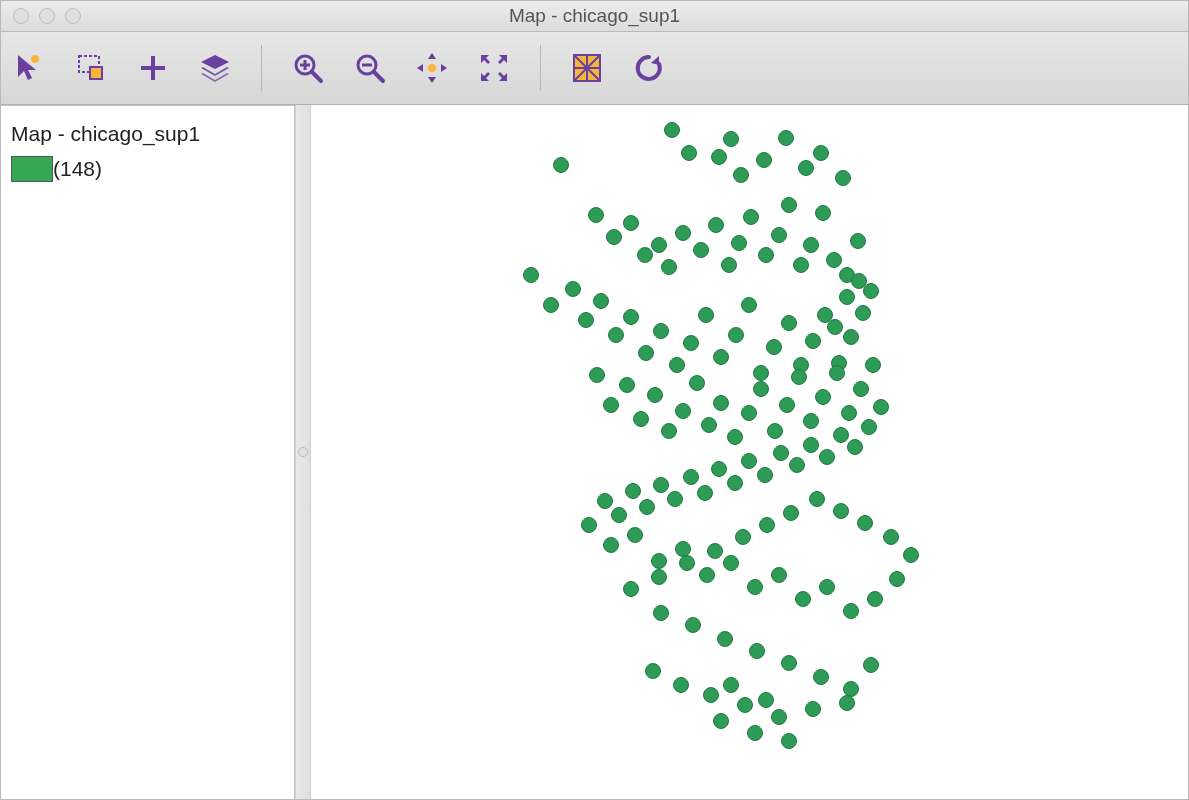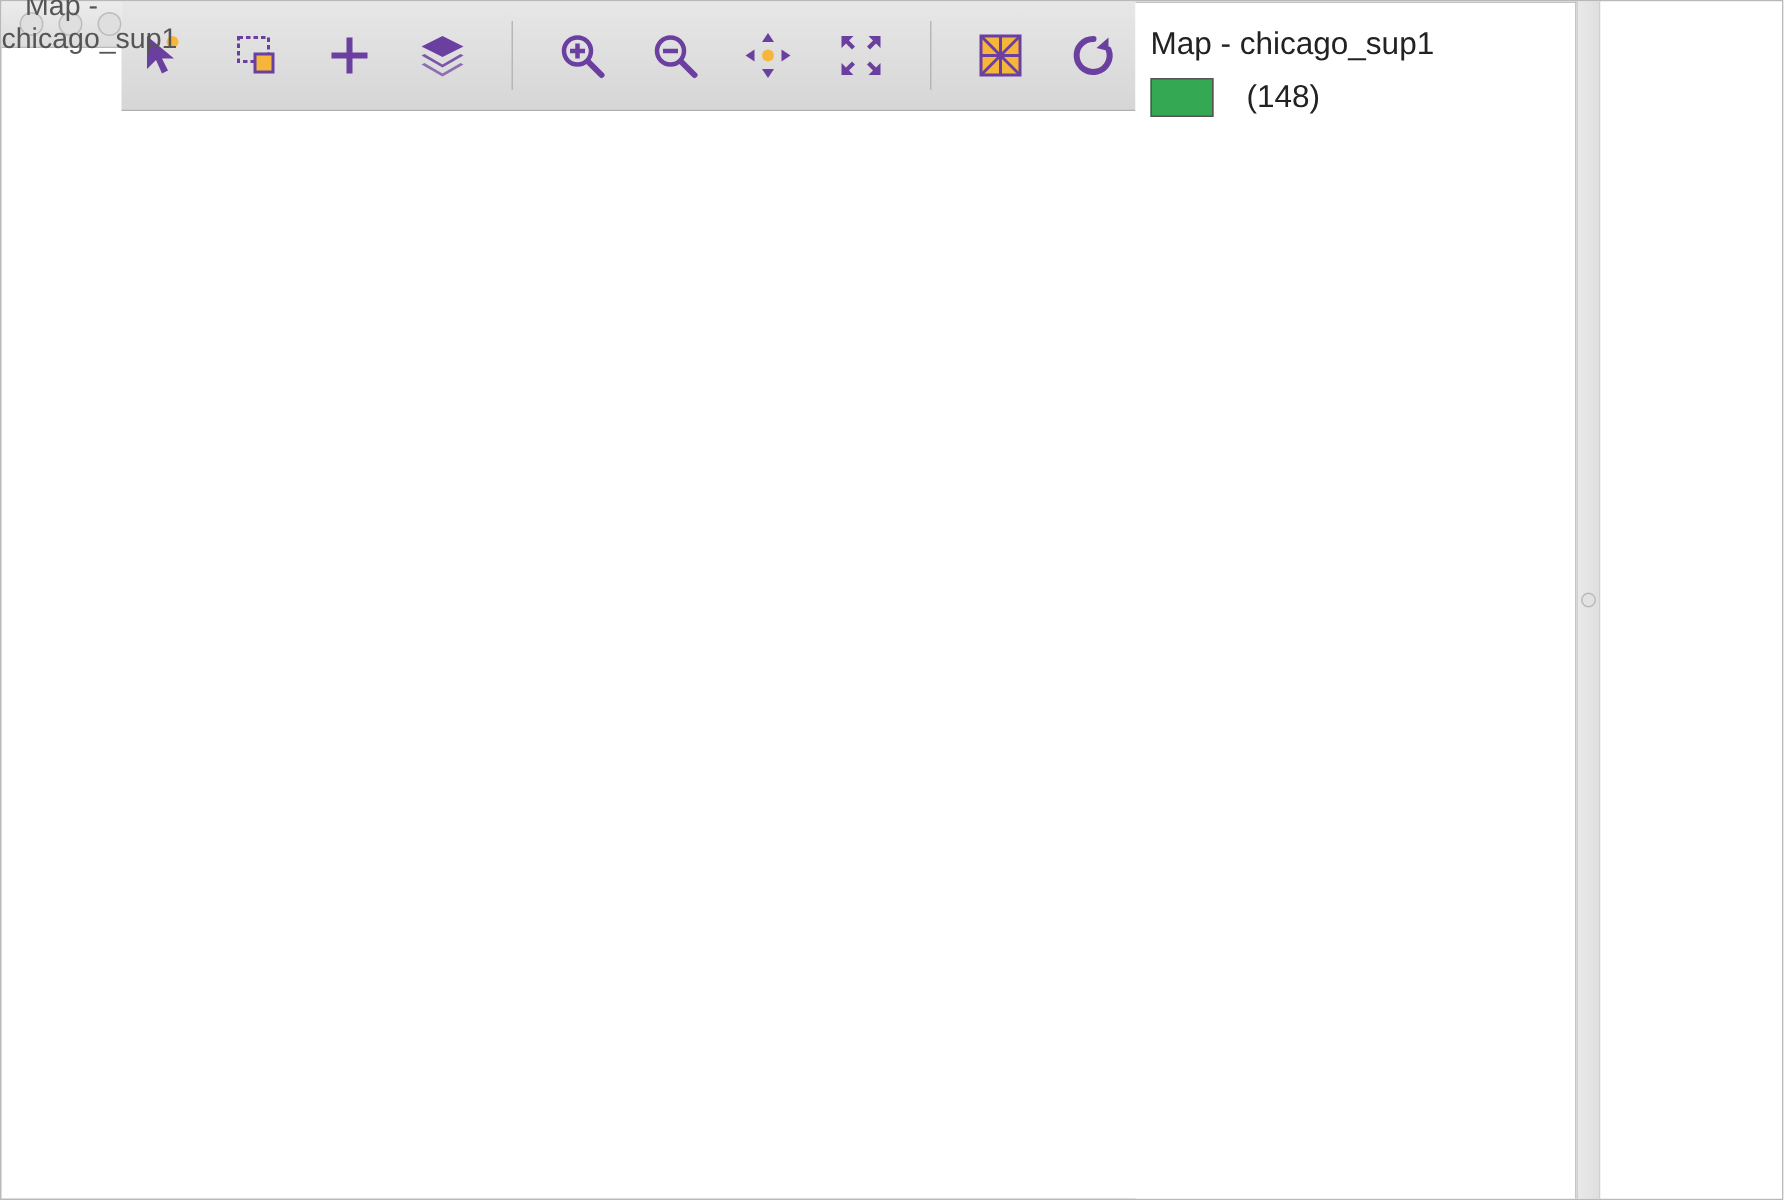--- a/index.html
+++ b/index.html
@@ -10,21 +10,21 @@
     font-family: "Helvetica Neue", Helvetica, Arial, sans-serif;
     font-size: 20px;
     color: #222;
     background: #f0f0f0;
     overflow: hidden;
   }
   .window {
     width: 1189px;
     height: 800px;
     display: flex;
-    flex-direction: row;
+    flex-direction: column;
     border: 1px solid #b9b9b9;
     box-sizing: border-box;
     background: #fff;
   }
 
   
   .titlebar {
     height: 30px;
     background: linear-gradient(#ececec, #dcdcdc);
     border-bottom: 1px solid #b9b9b9;
@@ -95,21 +95,20 @@
     padding: 16px 10px;
   }
   .sidebar-title {
     font-size: 21px;
     color: #222;
     margin-bottom: 10px;
   }
   .legend-row {
     display: flex;
     align-items: center;
-    gap: 22px;
   }
   .legend-swatch {
     width: 40px;
     height: 24px;
     background: #34a853;
     border: 1px solid #555;
   }
   .legend-text {
     font-size: 21px;
   }

